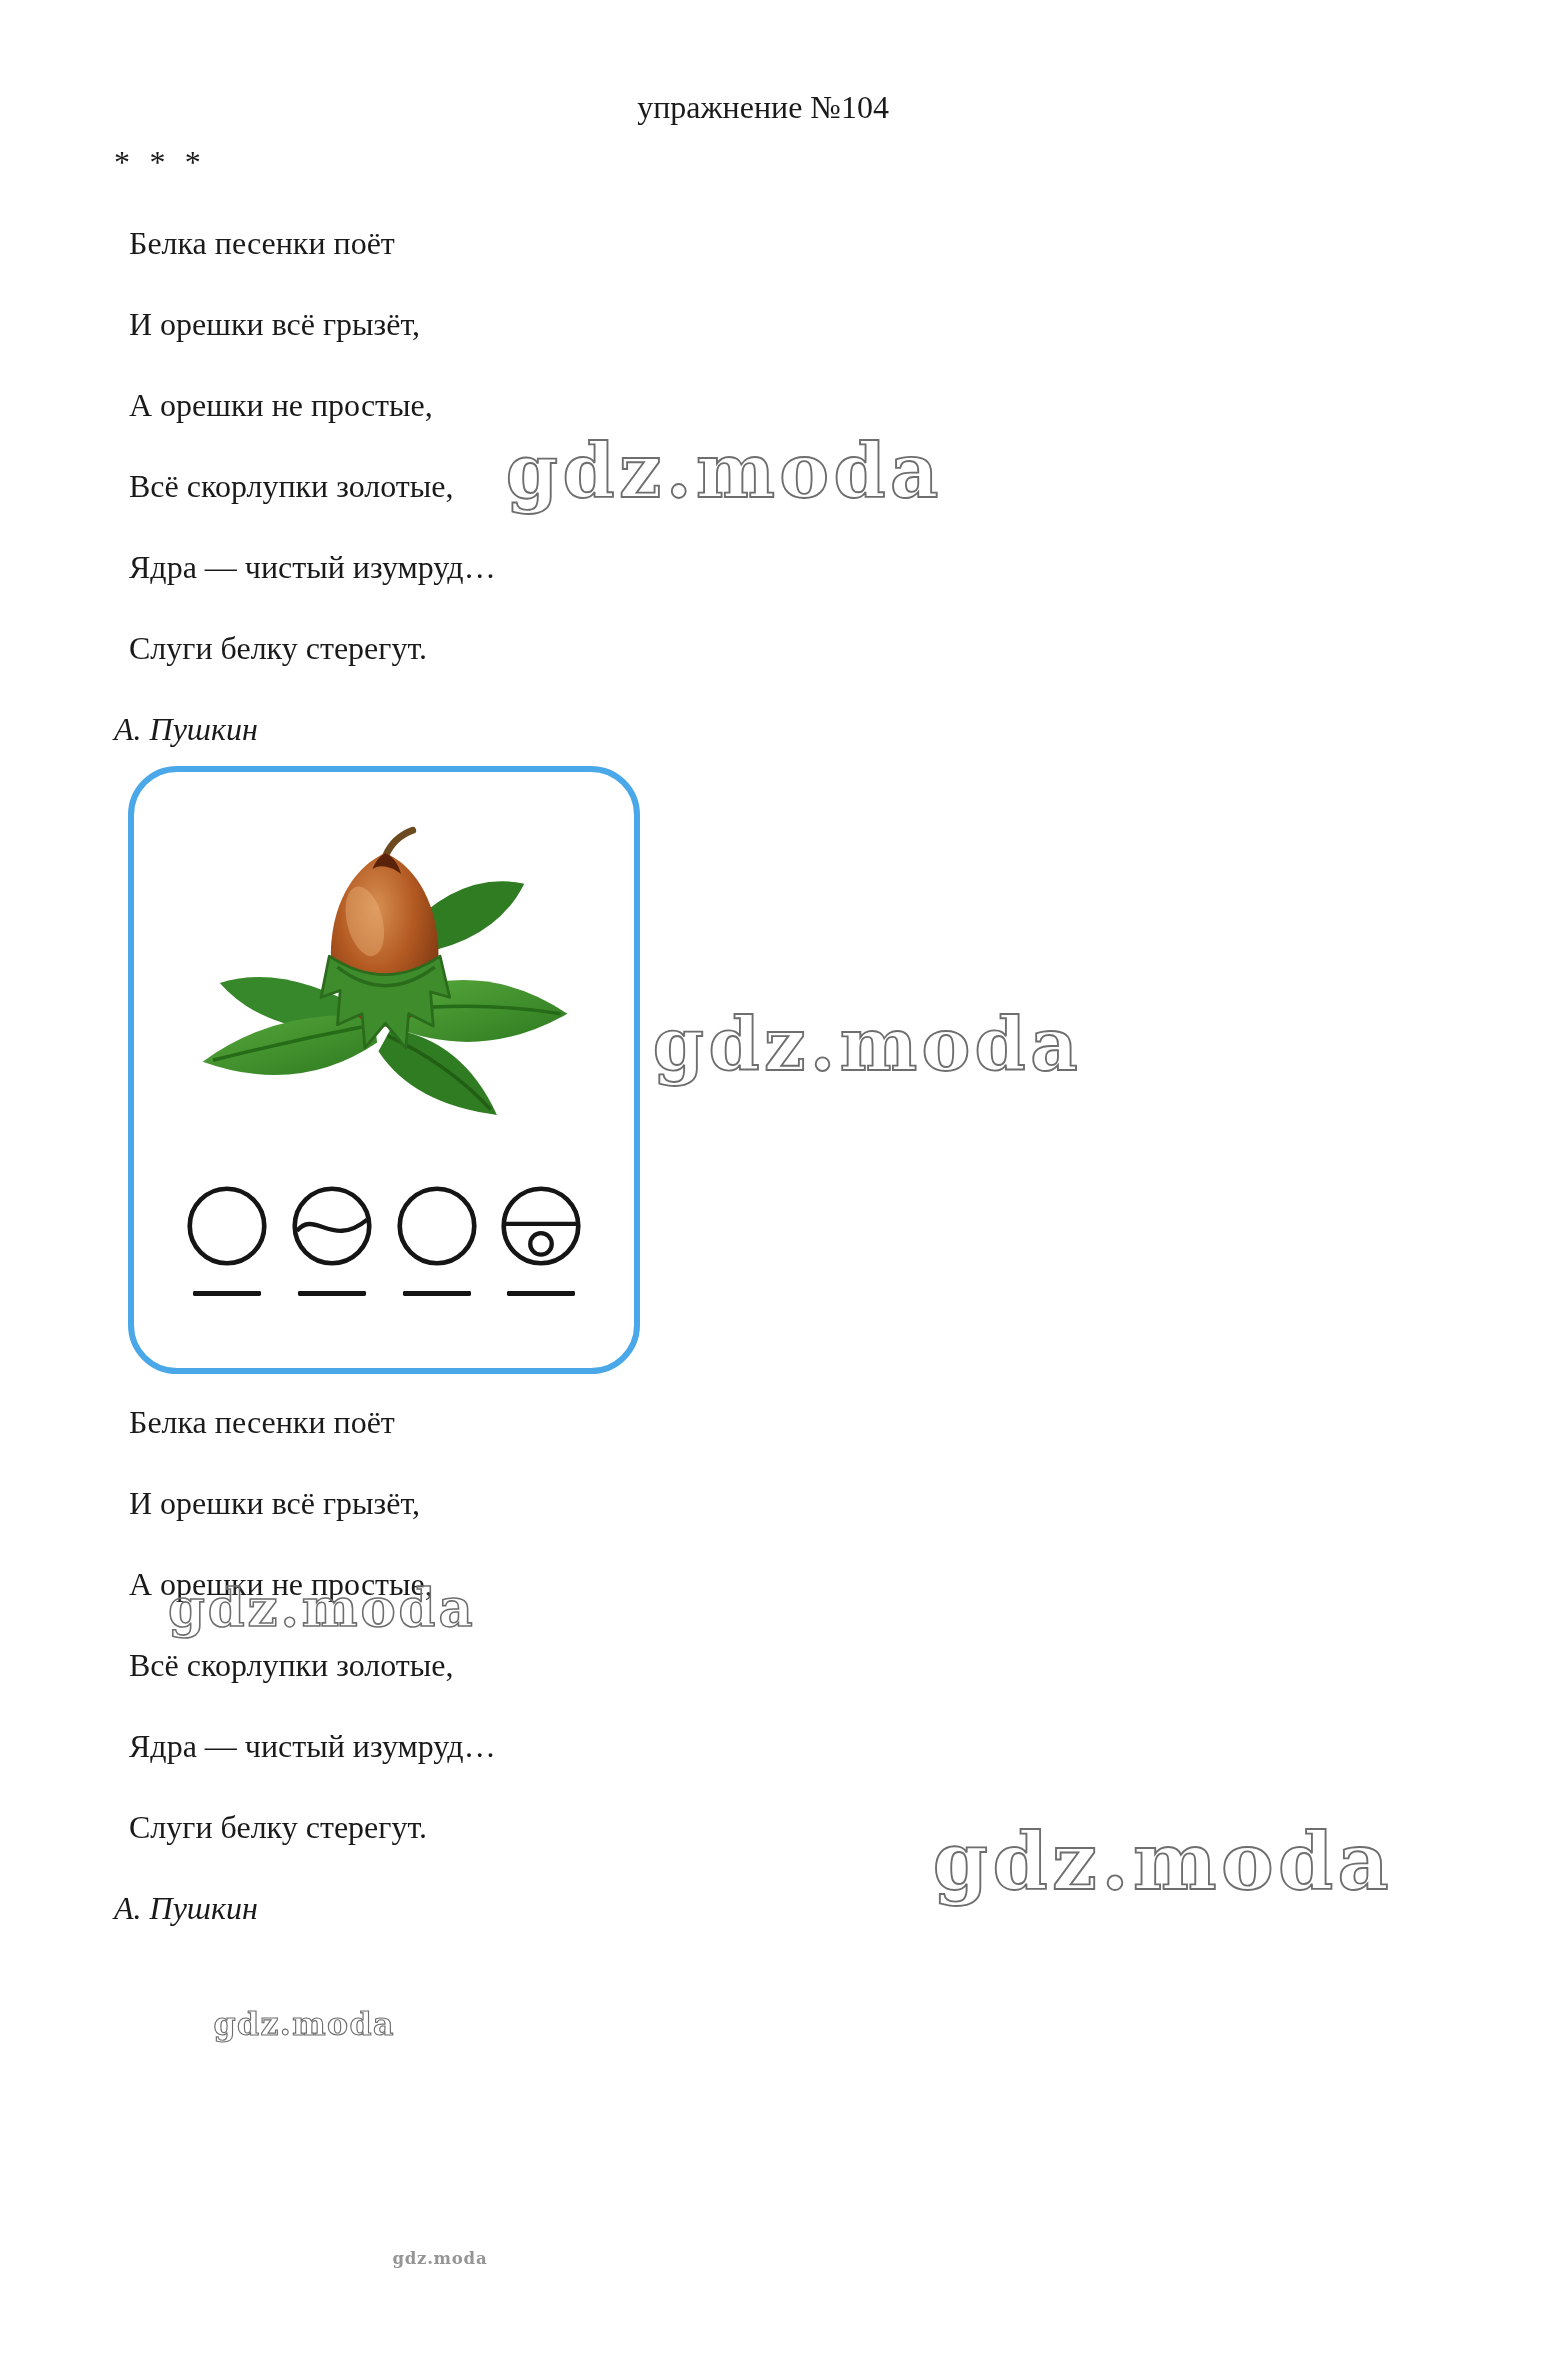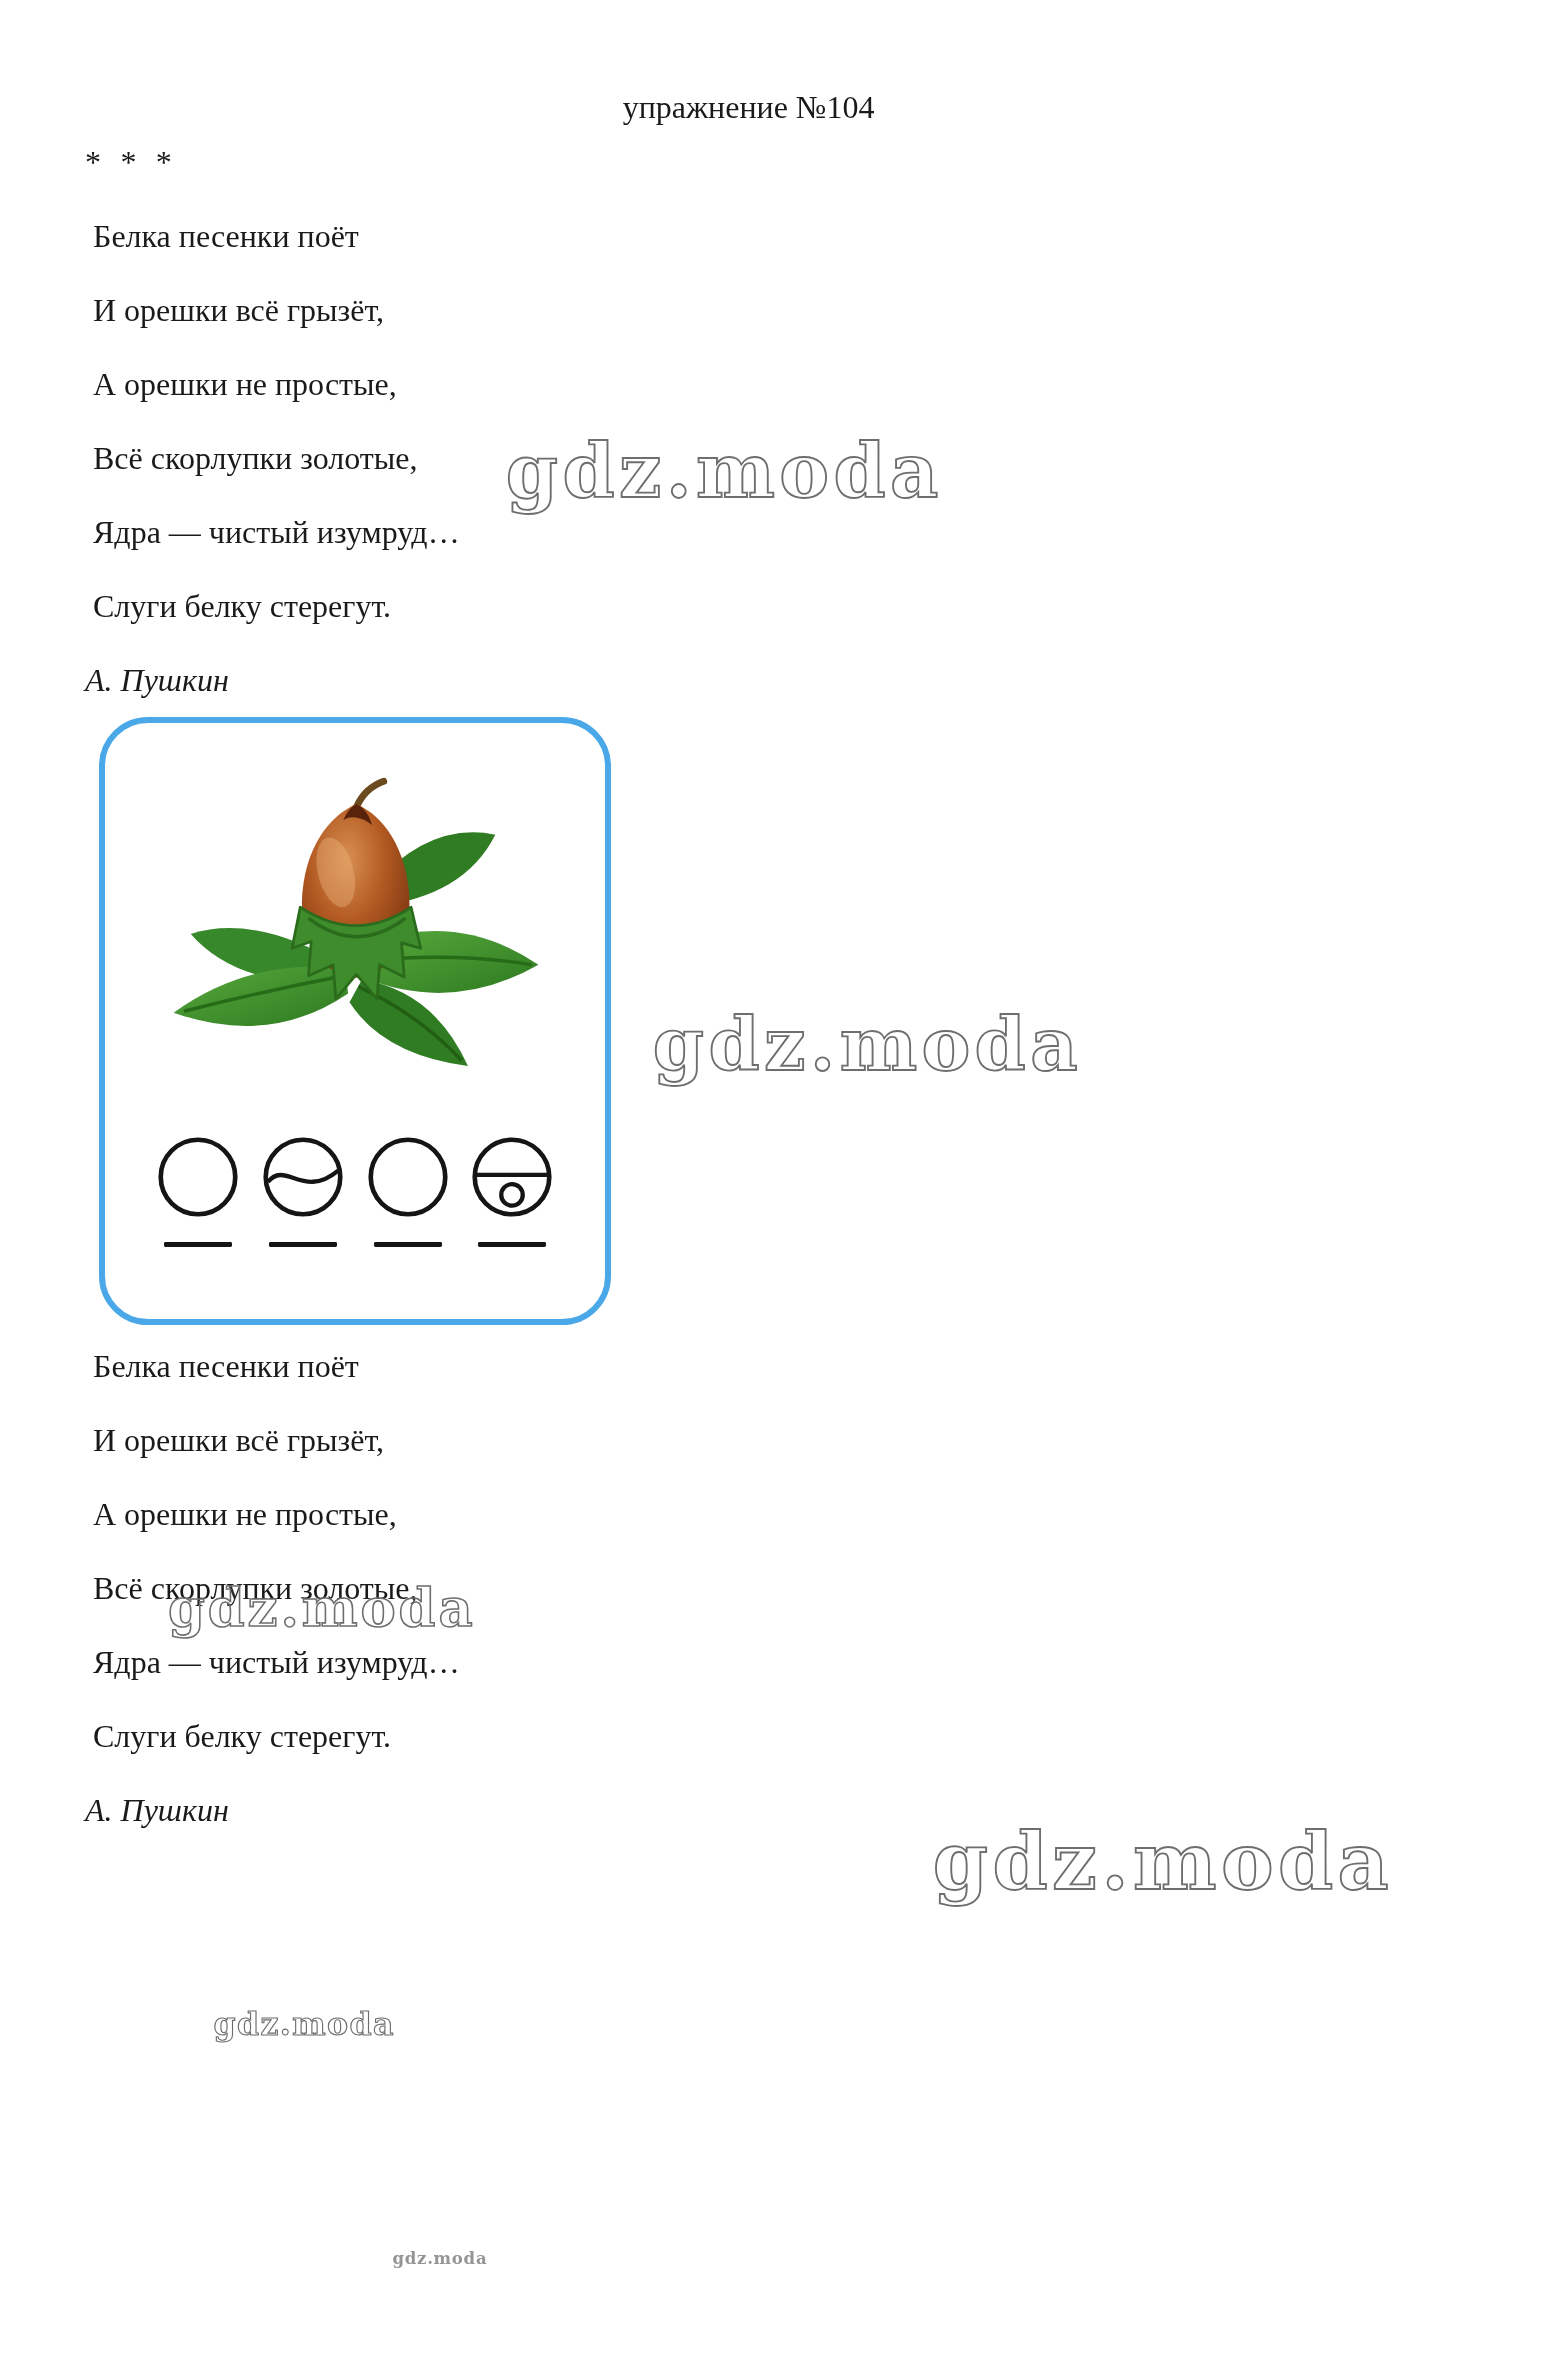--- a/index.html
+++ b/index.html
@@ -6,33 +6,33 @@
   .page {
     position: relative;
     width: 1556px;
     height: 2377px;
     background: #ffffff;
     overflow: hidden;
     font-family: "Liberation Serif", serif;
     color: #1a1a1a;
     font-size: 32px;
   }
-  .content { padding: 0 144px 0 85px; }
+  .content { padding: 0 144px 0 114px; }
 
   .title {
     margin: 0;
     padding-top: 86px;
     text-align: center;
     font-size: 32px;
     font-weight: 400;
     line-height: 43px;
   }
   .task   { margin: 29px 0 0 0; line-height: 66px; }
   .stars  { margin: 0; line-height: 66px; letter-spacing: 5.7px; }
-  .line   { margin: 8px; line-height: 66px; }
+  .line   { margin: 15px; line-height: 66px; }
   .line b, .solution-text b { font-weight: 400; }
   .author { margin: 0; line-height: 66px; font-style: italic; }
 
   .card {
     box-sizing: border-box;
     width: 512px;
     height: 608px;
     margin: 4.3px 0 0 14.4px;
     border: 6.5px solid #4aa8e8;
     border-radius: 49px;

